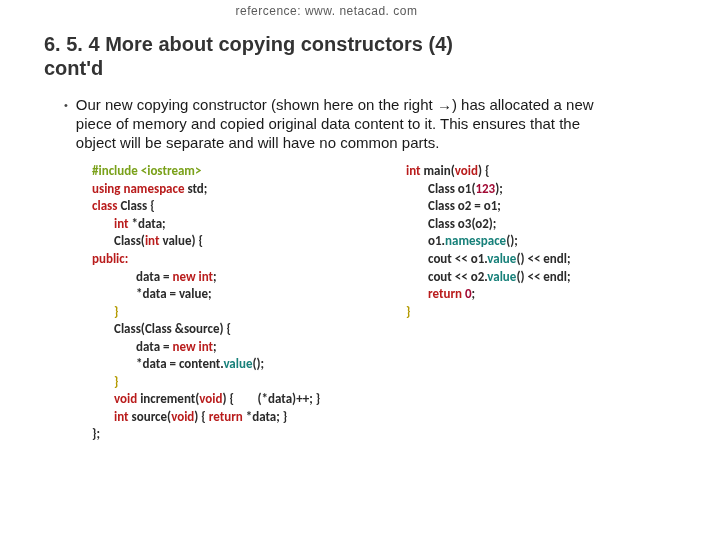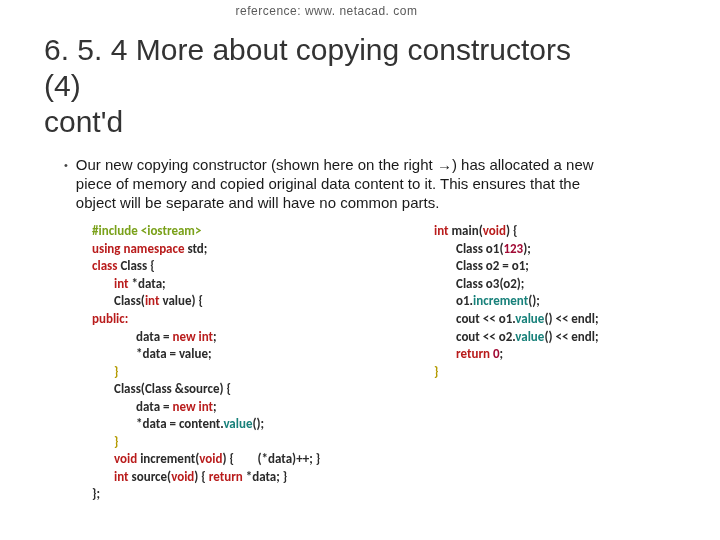--- a/index.html
+++ b/index.html
@@ -19,25 +19,25 @@
   }
   .topbar {
     width: 100%;
     text-align: center;
     font-size: 12px;
     color: #5a5a5a;
     padding-top: 4px;
     letter-spacing: 0.5px;
   }
   .title {
-    font-size: 30px;
+    font-size: 20px;
     color: #333333;
     padding: 14px 44px 6px 44px;
     line-height: 1.2;
-    font-weight: 400;
+    font-weight: 700;
     font-family: "Arial", sans-serif;
   }
   .body {
     padding: 10px 44px 0 44px;
   }
   .bullet-row {
     display: flex;
     align-items: flex-start;
     font-size: 15px;
     color: #1a1a1a;
@@ -50,21 +50,20 @@
     font-size: 11px;
     color: #444;
     padding-top: 3px;
   }
   .bullet-text {
     flex: 1 1 auto;
   }
   .code-wrap {
     display: flex;
     padding: 10px 0 0 48px;
-    gap: 28px;
   }
   .code-col {
     font-family: "Segoe UI", Calibri, Arial, sans-serif;
     font-size: 13px;
     line-height: 1.35;
     font-weight: 700;
   }
   .code-col.left {
     flex: 0 0 290px;
   }
@@ -119,21 +118,21 @@
         <div class="ln i1"><span class="c-kw">void </span><span class="c-txt">increment(</span><span class="c-kw">void</span><span class="c-txt">) {        (*data)++; }</span></div>
         <div class="ln i1"><span class="c-kw">int </span><span class="c-txt">source(</span><span class="c-kw">void</span><span class="c-txt">) { </span><span class="c-kw">return </span><span class="c-txt">*data; }</span></div>
         <div class="ln"><span class="c-txt">};</span></div>
       </div>
 
       <div class="code-col right">
         <div class="ln"><span class="c-kw">int </span><span class="c-txt">main(</span><span class="c-kw">void</span><span class="c-txt">) {</span></div>
         <div class="ln i1"><span class="c-txt">Class o1(</span><span class="c-num">123</span><span class="c-txt">);</span></div>
         <div class="ln i1"><span class="c-txt">Class o2 = o1;</span></div>
         <div class="ln i1"><span class="c-txt">Class o3(o2);</span></div>
-        <div class="ln i1"><span class="c-txt">o1.</span><span class="c-id">increment</span><span class="c-txt">();</span></div>
+        <div class="ln i1"><span class="c-txt">o1.</span><span class="c-id">namespace</span><span class="c-txt">();</span></div>
         <div class="ln i1"><span class="c-txt">cout &lt;&lt; o1.</span><span class="c-id">value</span><span class="c-txt">() &lt;&lt; endl;</span></div>
         <div class="ln i1"><span class="c-txt">cout &lt;&lt; o2.</span><span class="c-id">value</span><span class="c-txt">() &lt;&lt; endl;</span></div>
         <div class="ln i1"><span class="c-kw">return </span><span class="c-num">0</span><span class="c-txt">;</span></div>
         <div class="ln"><span class="c-br">}</span></div>
       </div>
     </div>
   </div>
 </div>
 
 </body></html>

